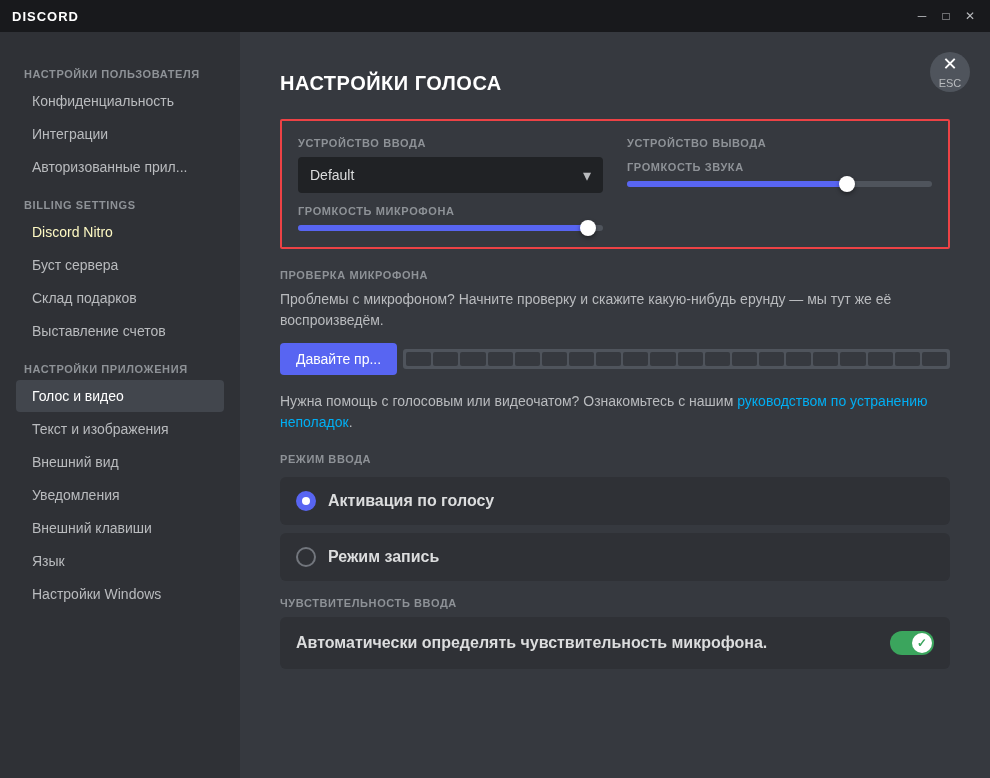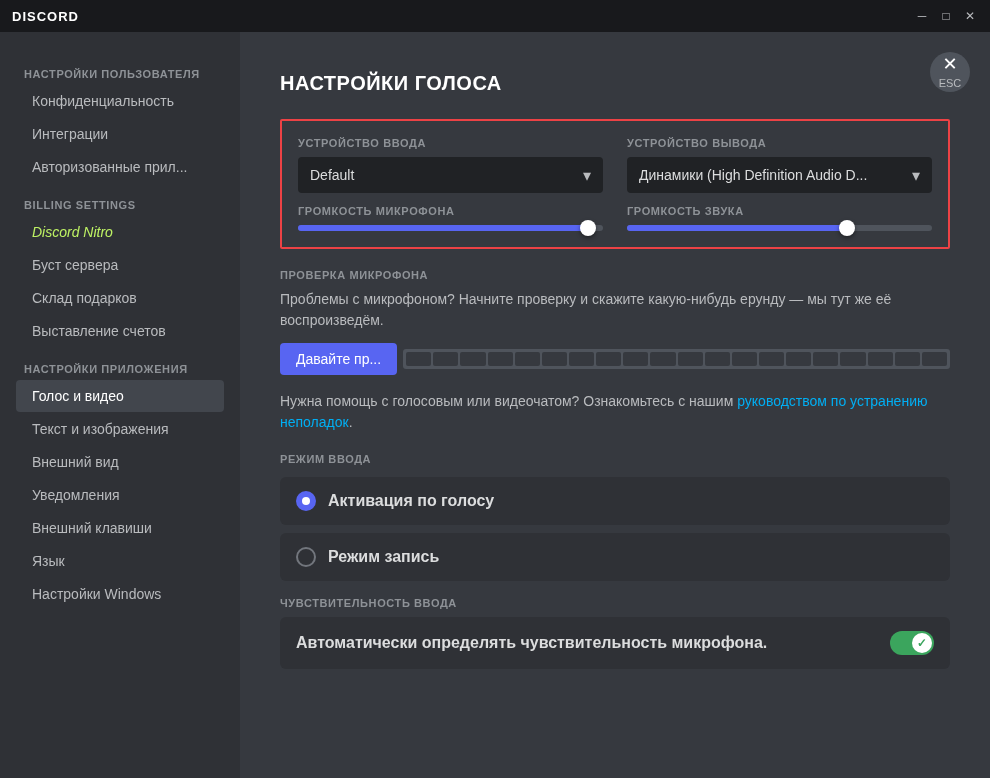--- a/index.html
+++ b/index.html
@@ -69,22 +69,21 @@
       margin: 1px 8px;
       font-size: 14px;
       color: #b9bbbe;
       transition: background 0.1s;
     }
     .sidebar-item.active {
       background: #42464d;
       color: #fff;
     }
     .sidebar-item.highlight {
-      color: #bef264;
-      font-style: italic;
+      color: #fef9c3;
     }
     .main-content {
       flex: 1;
       background: #36393f;
       padding: 40px 40px 20px 40px;
       overflow-y: auto;
       position: relative;
     }
     .page-title {
       font-size: 20px;
@@ -420,25 +419,20 @@
           <div class="slider-container">
             <div class="field-label">ГРОМКОСТЬ МИКРОФОНА</div>
             <div class="slider-track">
               <div class="slider-fill" style="width: 95%;"></div>
               <div class="slider-thumb" style="left: calc(95% - 8px);"></div>
             </div>
           </div>
         </div>
         <div class="col">
           <div class="field-label">УСТРОЙСТВО ВЫВОДА</div>
-          <div class="select-wrapper">
-            <select>
-              <option>Динамики (High Definition Audio D...</option>
-            </select>
-          </div>
           <div class="slider-container">
             <div class="field-label">ГРОМКОСТЬ ЗВУКА</div>
             <div class="slider-track">
               <div class="slider-fill" style="width: 72%;"></div>
               <div class="slider-thumb" style="left: calc(72% - 8px);"></div>
             </div>
           </div>
         </div>
       </div>
     </div>

